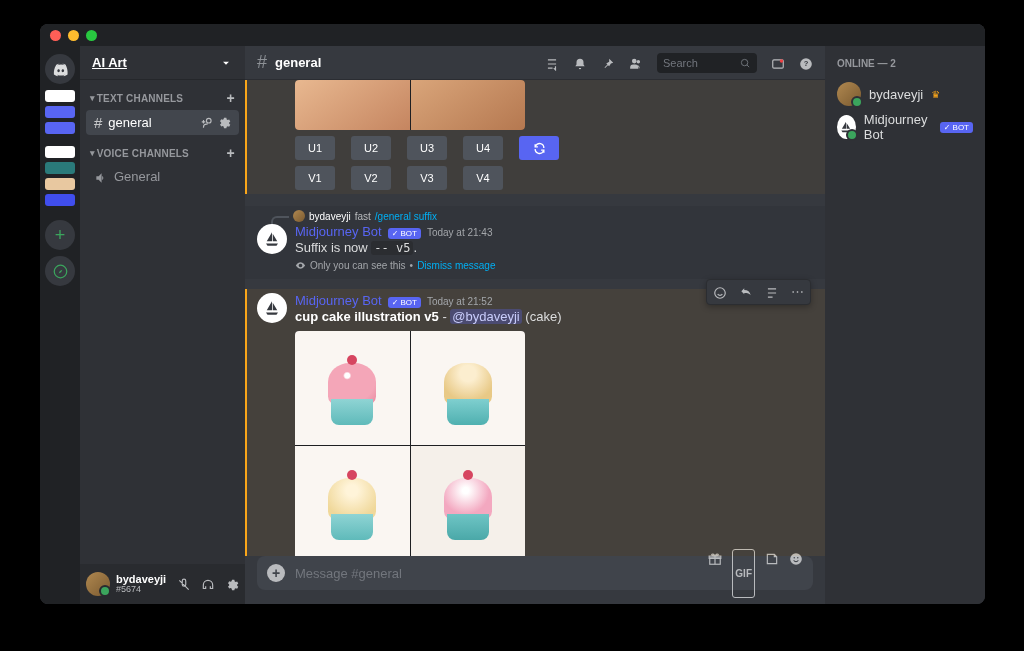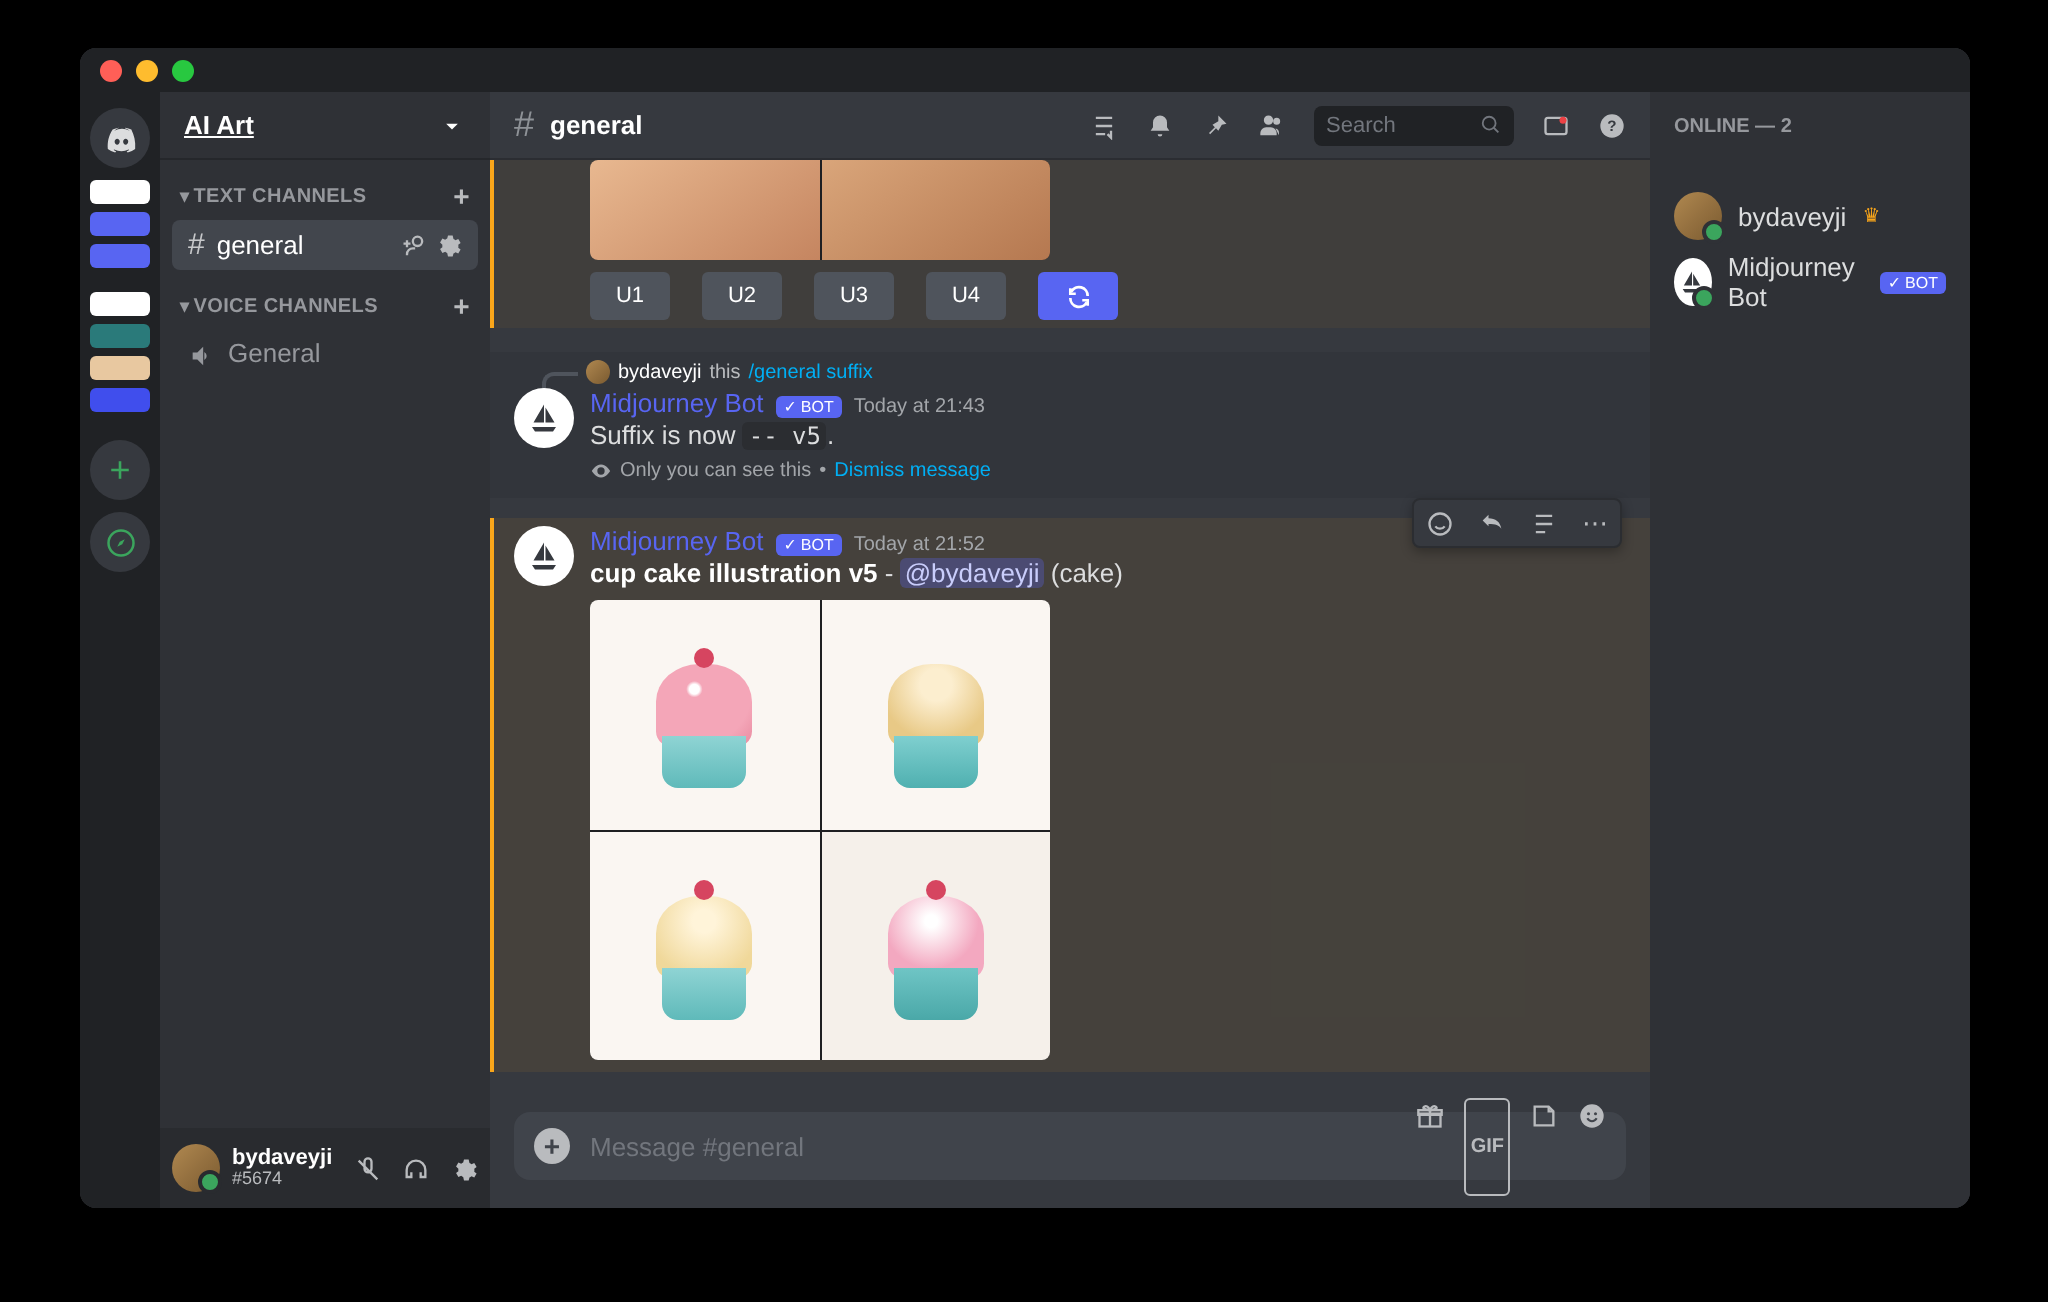--- a/index.html
+++ b/index.html
@@ -98,21 +98,21 @@
   .composer-wrap { padding: 0 12px 14px; }
   .composer { background: #40444b; border-radius: 8px; height: 34px; display: flex; align-items: center; padding: 0 10px; gap: 10px; }
   .composer .add { width: 18px; height: 18px; border-radius: 50%; background: #b9bbbe; color: #40444b; display: flex; align-items: center; justify-content: center; font-weight: 700; font-size: 14px; cursor:pointer; }
   .composer input { flex: 1; background: none; border: none; outline: none; color: #dcddde; font-size: 13px; }
   .composer input::placeholder { color: #72767d; }
   .composer .ricons { display: flex; gap: 10px; color: #b9bbbe; font-size: 15px; }
   .composer .ricons span { cursor:pointer; }
 
   
   .members { width: 160px; background: #2f3136; padding: 12px 8px; }
-  .mem-header { font-size: 10px; font-weight: 600; color: #96989d; margin-bottom: 24px; padding-left: 4px; }
+  .mem-header { font-size: 10px; font-weight: 600; color: #96989d; margin-bottom: 10px; padding-left: 4px; }
   .member { display: flex; align-items: center; gap: 8px; padding: 3px 4px; border-radius: 4px; cursor:pointer; }
   .member .mav { width: 24px; height: 24px; border-radius: 50%; position: relative; }
   .member .mav::after { content:''; position:absolute; right:-2px; bottom:-2px; width:8px; height:8px; border-radius:50%; background:#3ba55d; border:2px solid #2f3136; }
   .mav.u1 { background: linear-gradient(135deg,#b08850,#7a5a30); }
   .mav.u2 { background: #fff; display:flex; align-items:center; justify-content:center; }
   .mav.u2 svg{width:14px;height:14px;}
   .member .mname { font-size: 13px; color: #dcddde; }
   .member .crown { color: #faa61a; font-size: 10px; }
   .code { font-family: Consolas, monospace; background: #2b2d31; padding: 0 3px; border-radius:3px; font-size:12px; }
 
@@ -267,29 +267,35 @@
                 <button class="d-btn">U1</button>
                 <button class="d-btn">U2</button>
                 <button class="d-btn">U3</button>
                 <button class="d-btn">U4</button>
                 <button class="d-btn refresh">
                     <svg width="13" height="13" viewBox="0 0 24 24" fill="none" stroke="#fff" stroke-width="2.5">
                       <path d="M20 11A8 8 0 0 0 5 7M4 13a8 8 0 0 0 15 4M4 4v5h5M20 20v-5h-5"></path>
                     </svg>
                   </button>
               </div>
+              <div class="btn-row">
+                <button class="d-btn">V1</button>
+                <button class="d-btn">V2</button>
+                <button class="d-btn">V3</button>
+                <button class="d-btn">V4</button>
+              </div>
             </div>
           </div>
 
           <div class="msg sys-reply">
             <div class="reply-spine"></div>
             <div class="reply-line" style="left:48px;">
               <div class="ra"></div>
               <span style="color:#fff">bydaveyji</span>
-              <span>this</span>
+              <span>fast</span>
               <span class="cmd">/general suffix</span>
             </div>
             <div class="av">
               <svg viewBox="0 0 24 24">
                   <path d="M4 18h16l-2 3H6zM12 3v12H5zM13 5l6 10h-6z" fill="#36393f"></path>
                 </svg>
             </div>
             <div>
               <div class="msg-head">
                 <span class="msg-author author-bot">Midjourney Bot</span>

